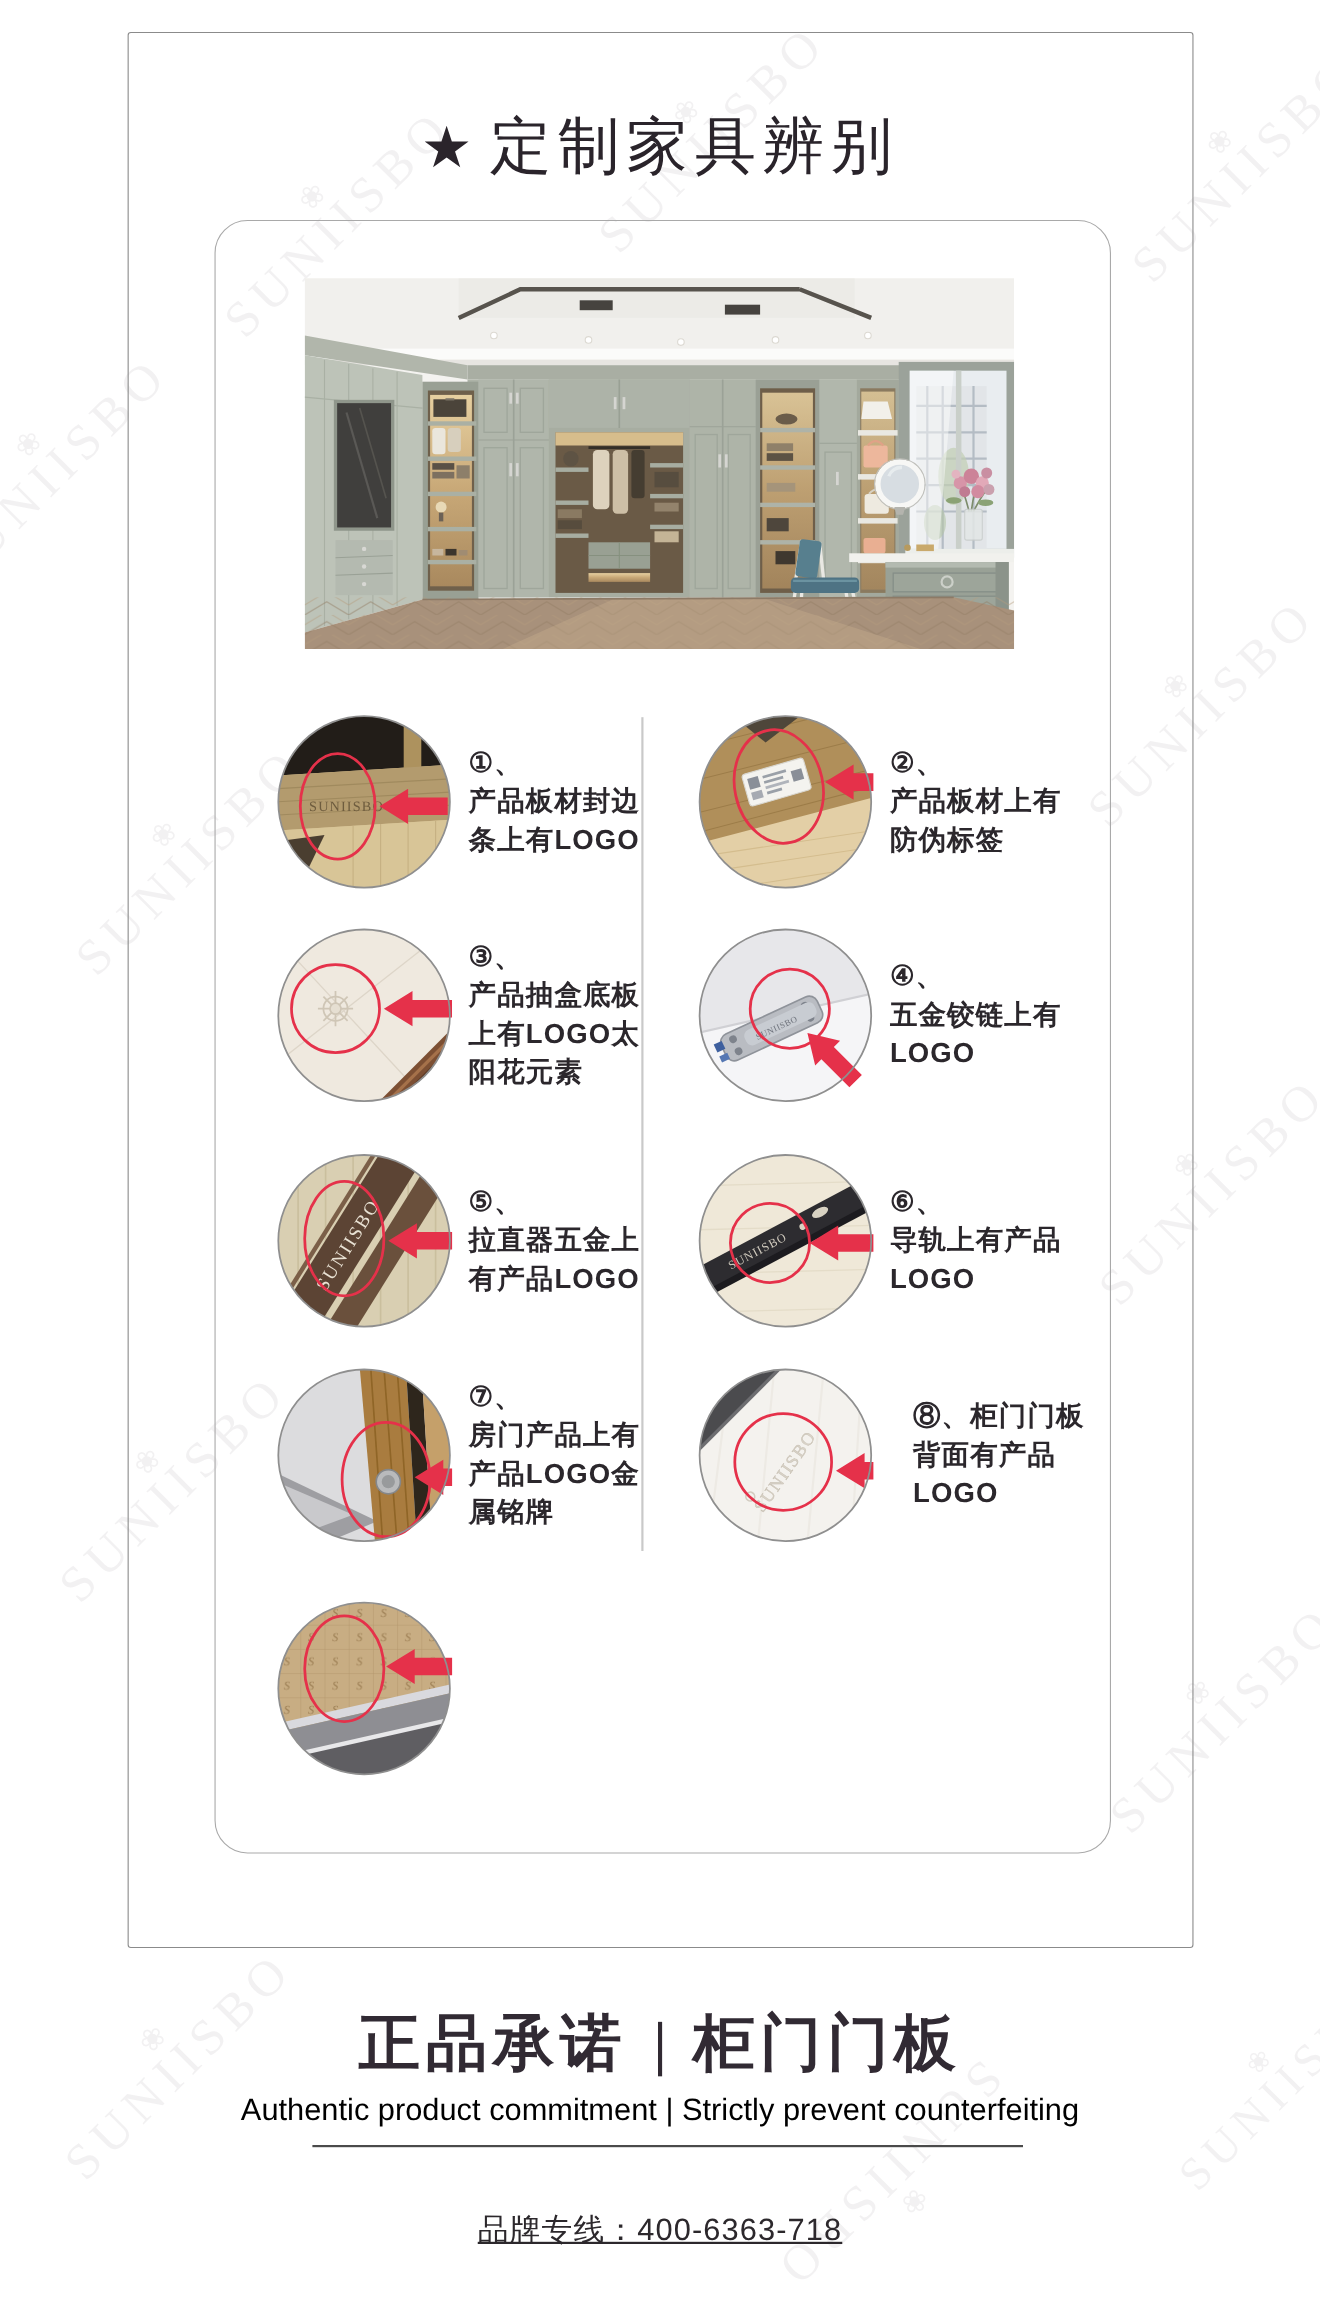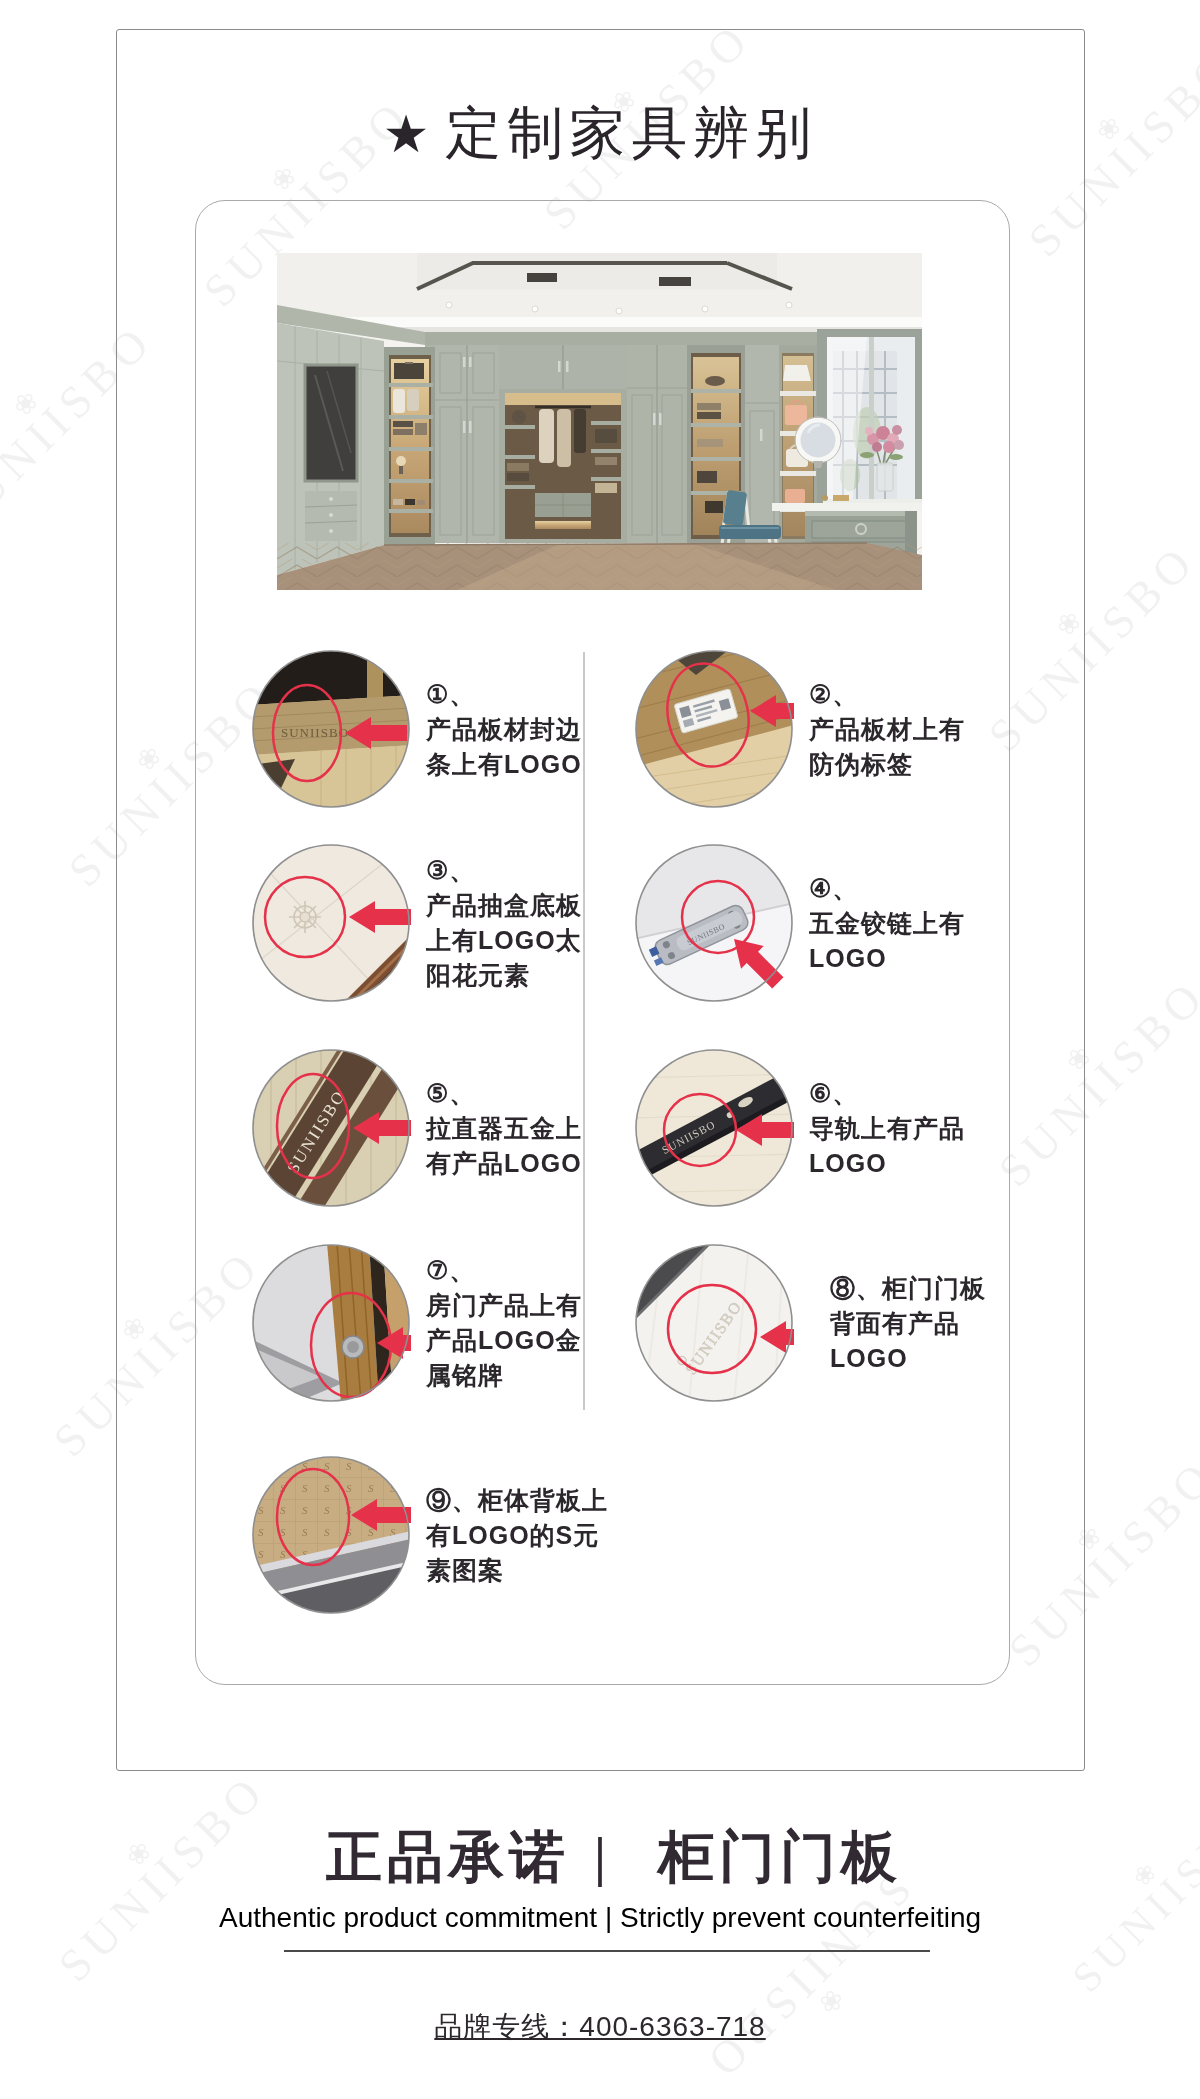--- a/index.html
+++ b/index.html
@@ -22,21 +22,21 @@
   .title .main{font-size:56px;font-weight:normal;letter-spacing:6px;}
   
   .hero{position:absolute;left:277px;top:253px;z-index:3;}
   .thumb{position:absolute;width:160px;height:160px;z-index:3;}
   .caption{position:absolute;z-index:3;width:195px;font-size:25px;line-height:35px;
       font-weight:600;letter-spacing:1px;white-space:pre-line;transform:translateY(-50%);color:#2b272c;}
   .col-divider{position:absolute;left:583px;top:652px;width:1.5px;height:758px;background:#c9c9c9;z-index:2;}
   
   .footer-headline{position:absolute;left:0;right:0;top:1820px;display:flex;align-items:center;
       justify-content:center;z-index:3;color:#312a33;}
-  .footer-headline .hl{font-size:56px;font-weight:bold;letter-spacing:5px;margin-left:28px;}
+  .footer-headline .hl{font-size:56px;font-weight:bold;letter-spacing:5px;}
   .footer-headline .bar{font-size:46px;font-weight:400;margin:0 24px;transform:scaleY(1.15);}
   .footer-sub{position:absolute;left:0;right:0;top:1902px;text-align:center;font-size:28px;
       color:#000000;letter-spacing:0px;z-index:3;}
   .footer-rule{position:absolute;left:284px;top:1950px;width:646px;height:2px;background:#4a4a4a;z-index:3;}
   .footer-org{position:absolute;left:0;right:0;top:1966px;text-align:center;font-size:34px;
       font-weight:600;letter-spacing:4px;z-index:3;color:#2c282c;}
   .footer-hotline{position:absolute;left:0;right:0;top:2008px;text-align:center;font-size:28px;
       font-weight:500;letter-spacing:1px;z-index:3;color:#2c282c;text-decoration:underline;}
   svg text{font-family:"Liberation Serif",serif;}
 </style>
@@ -643,23 +643,20 @@
       <polygon points="116,0 160,0 160,52" fill="#37322a"></polygon>
       <polygon points="0,112 160,76 160,84 0,120" fill="#d9d9de"></polygon>
       <polygon points="0,120 160,84 160,108 0,144" fill="#8e8e93"></polygon>
       <polygon points="0,144 160,108 160,160 0,160" fill="#5f5e62"></polygon>
       <polygon points="0,142 160,106 160,110 0,146" fill="#e8e8ea"></polygon>
     </g>
     <ellipse cx="62" cy="62" rx="36" ry="48" fill="none" stroke="#e5314a" stroke-width="2.5"></ellipse>
     <use href="#arrowL" transform="translate(100,60)" fill="#e5314a"></use>
     <circle cx="80" cy="80" r="78" fill="none" stroke="#8f8f8f" stroke-width="1.6"></circle>
   </svg>
-  <div class="caption" style="left:426px;top:1535px">⑨、柜体背板上
-有LOGO的S元
-素图案</div>
 
   <div class="footer-headline">
     <span class="hl">正品承诺</span>
     <span class="bar">|</span>
     <span class="hl">柜门门板</span>
   </div>
   <div class="footer-sub">Authentic product commitment | Strictly prevent counterfeiting</div>
   <div class="footer-rule"></div>
   <div class="footer-hotline">品牌专线：400-6363-718</div>
 

